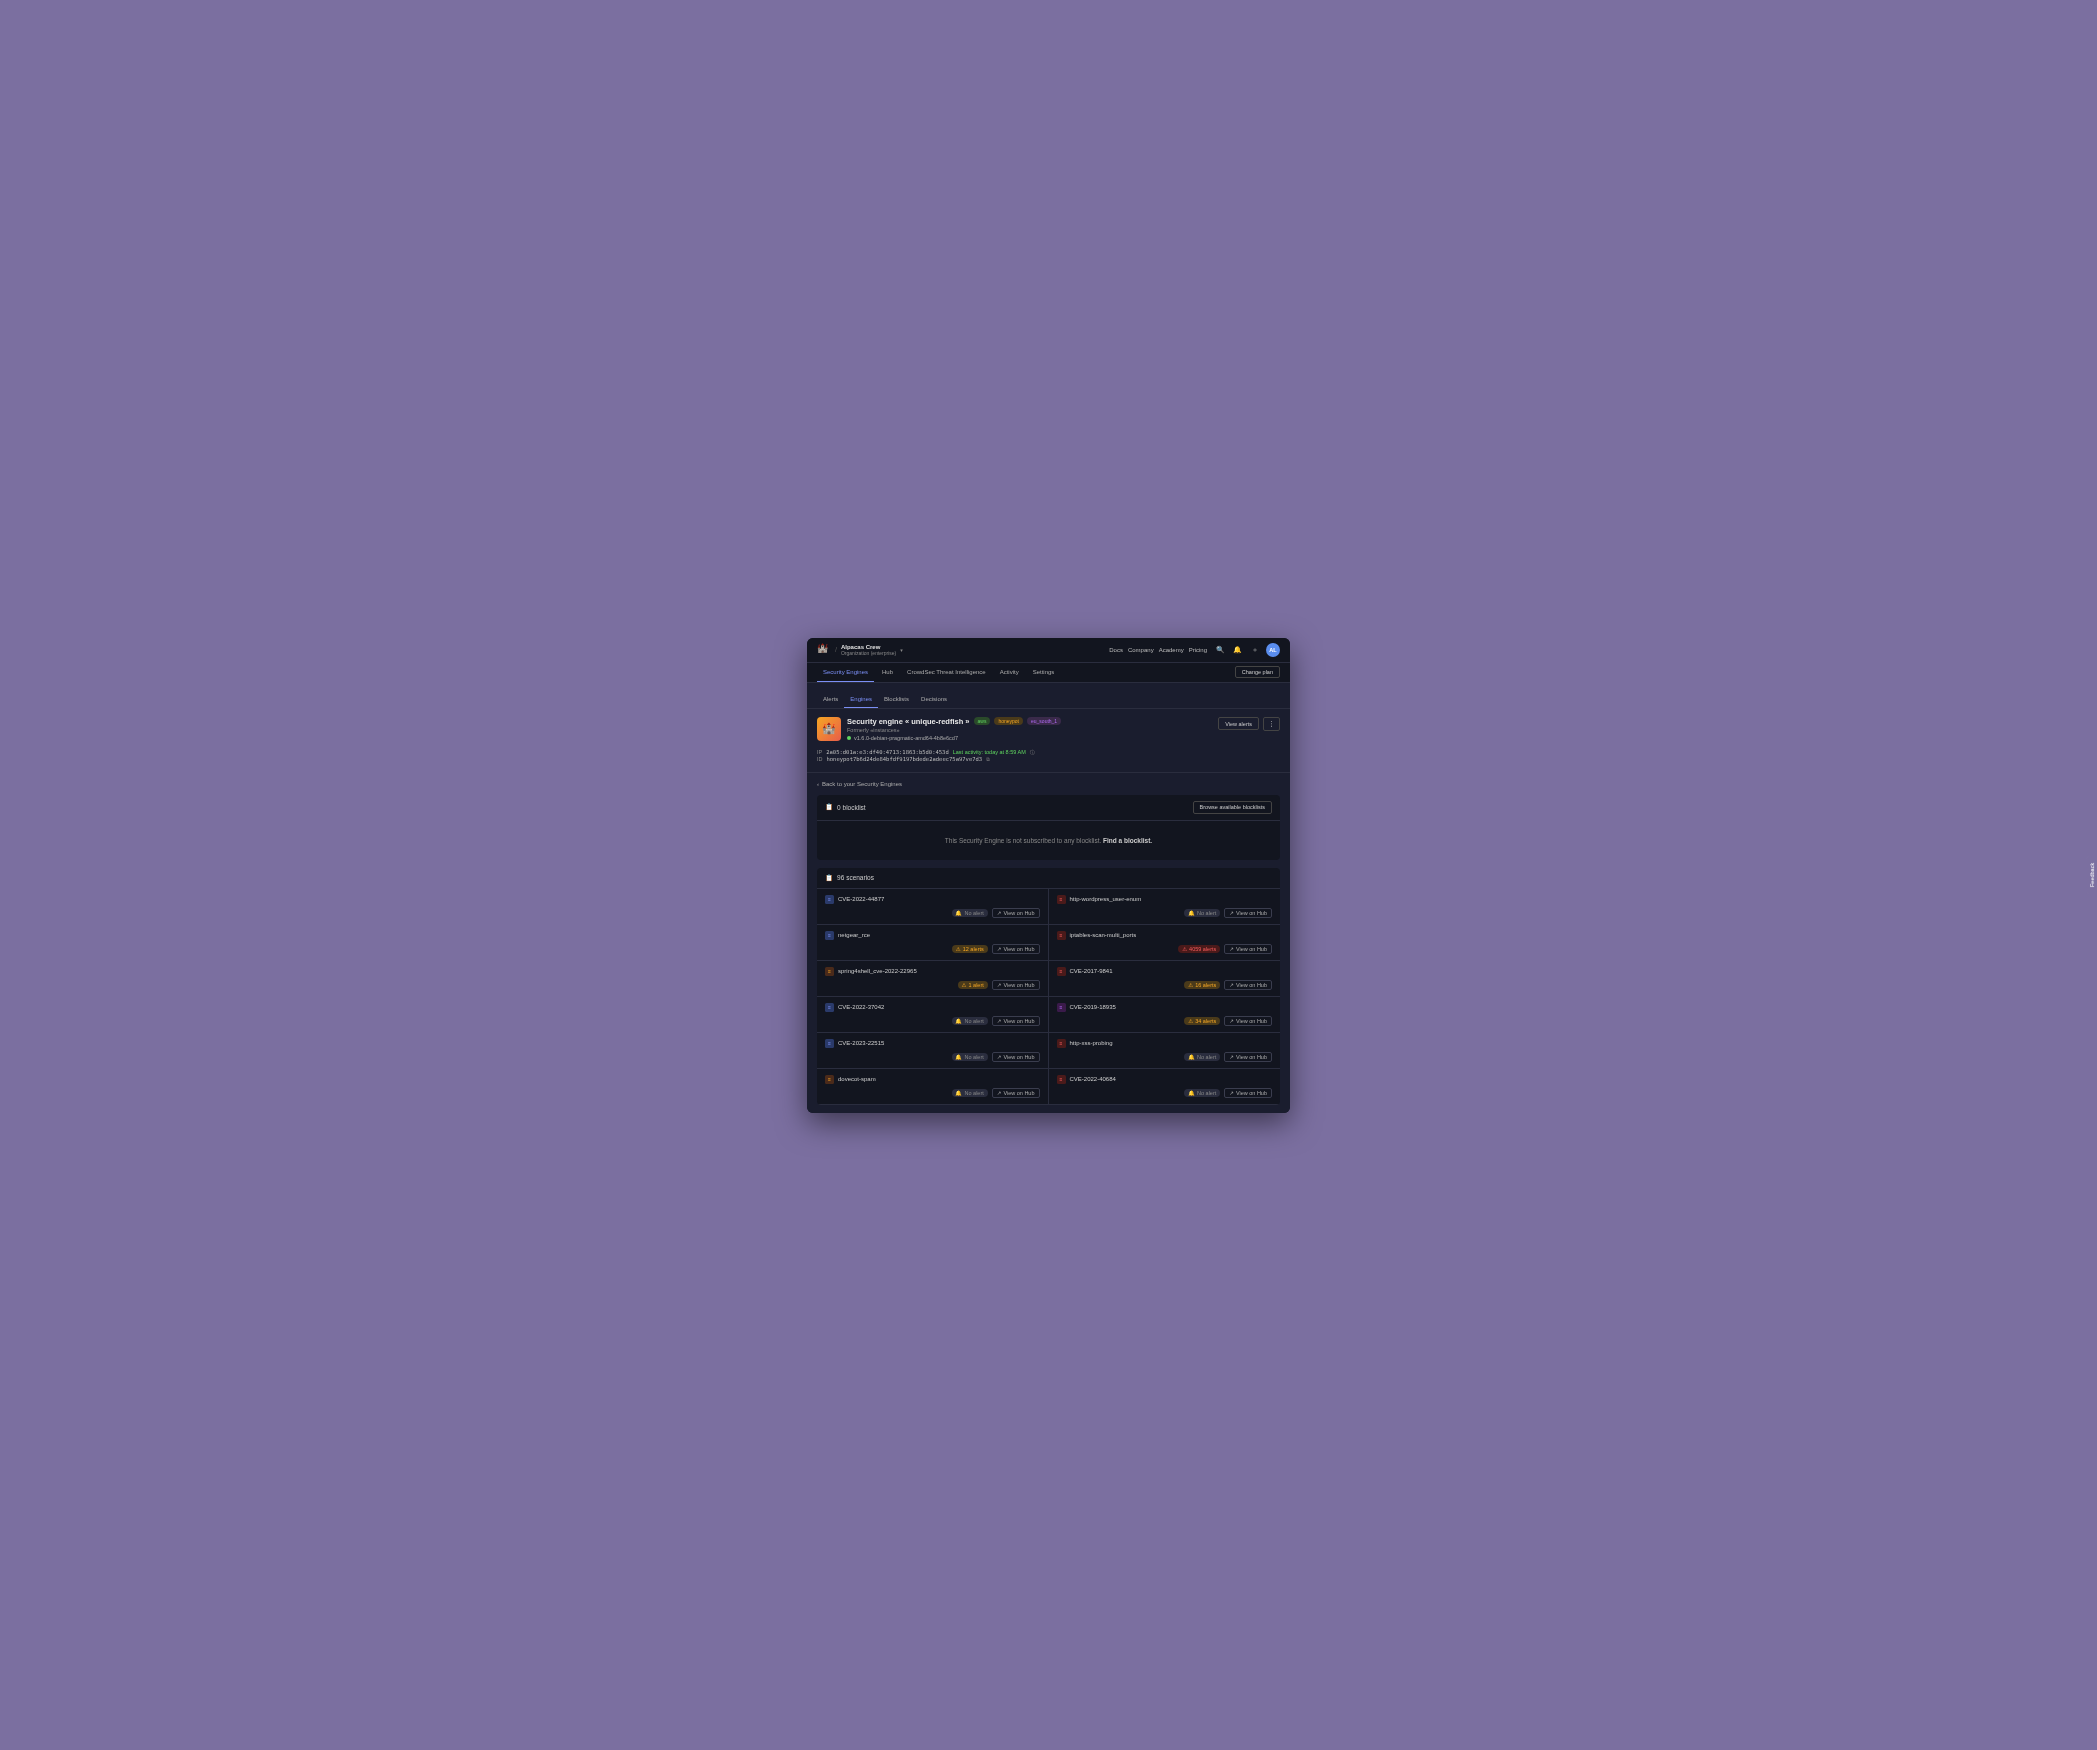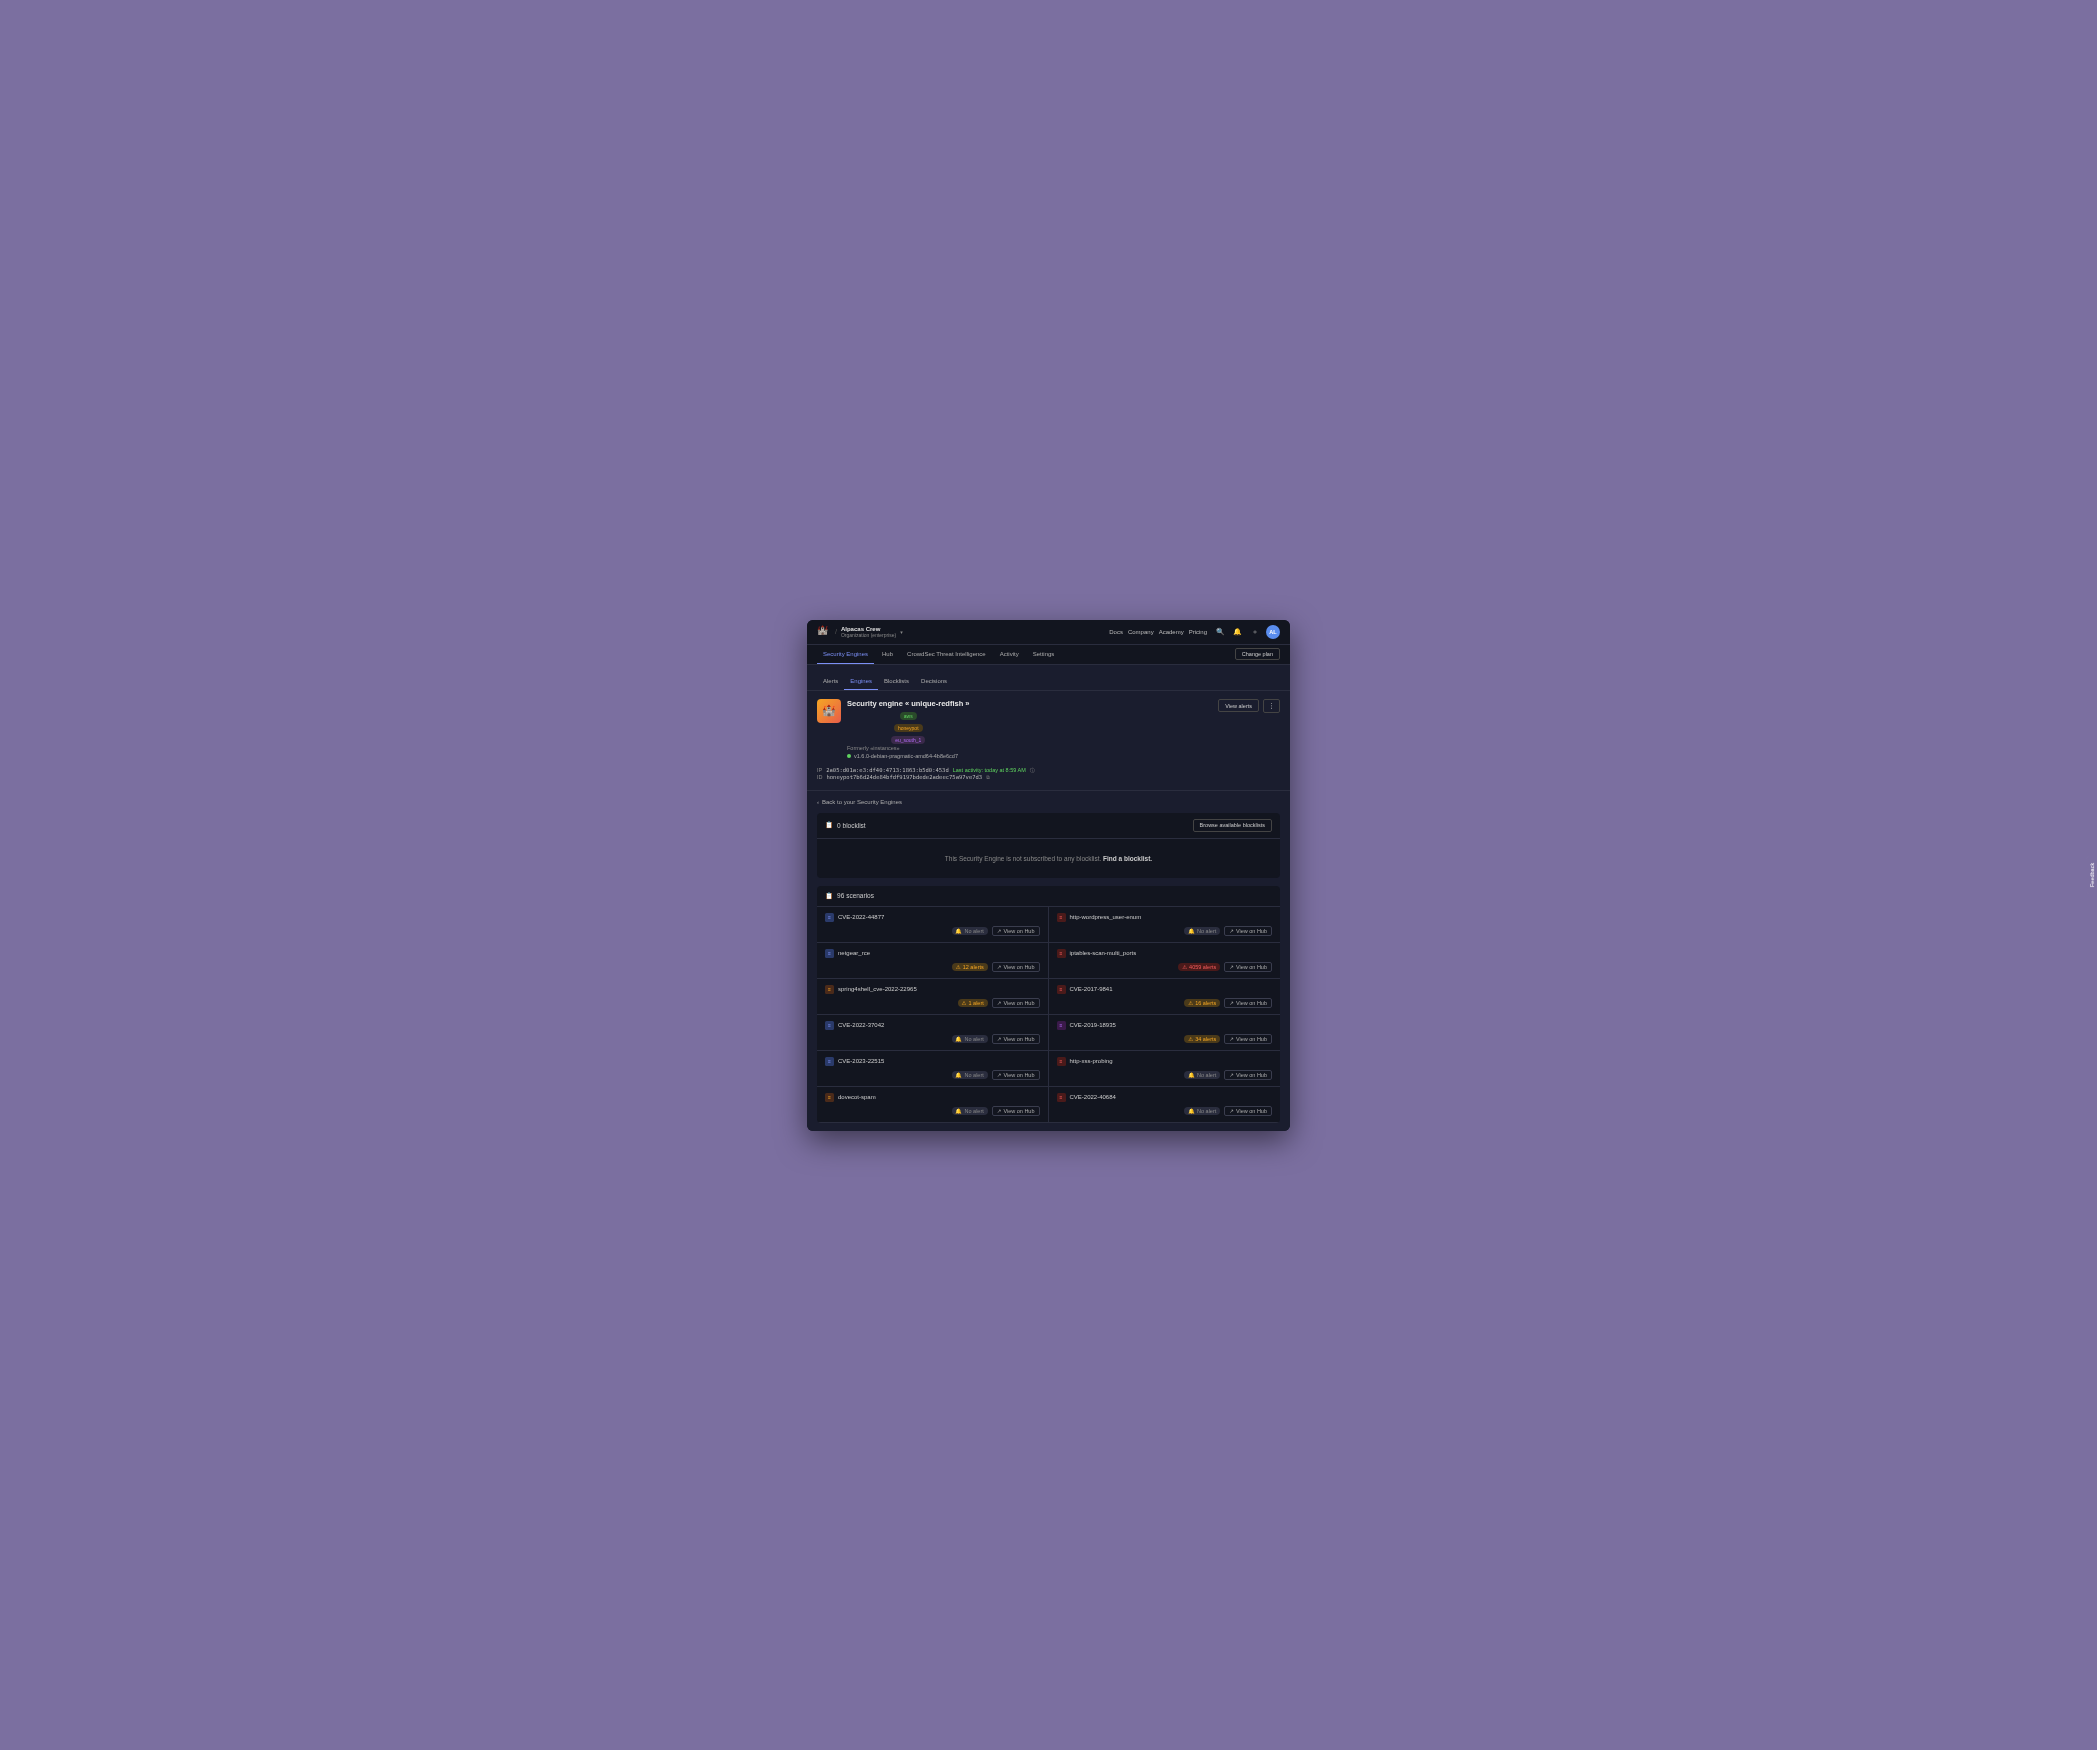--- a/index.html
+++ b/index.html
@@ -185,24 +185,23 @@
       border-radius: 4px;
       background: linear-gradient(135deg, #f5a623, #e85d4a);
       display: flex;
       align-items: center;
       justify-content: center;
       font-size: 11px;
     }
     .engine-info {}
     .engine-title {
       display: flex;
-      align-items: center;
+      align-items: flex-start;
       gap: 4px;
       flex-wrap: wrap;
-      flex-direction: column;
     }
     .engine-name {
       color: #e8e8e8;
       font-size: 7.5px;
       font-weight: 600;
     }
     .tag {
       font-size: 5px;
       padding: 1px 4px;
       border-radius: 5px;

